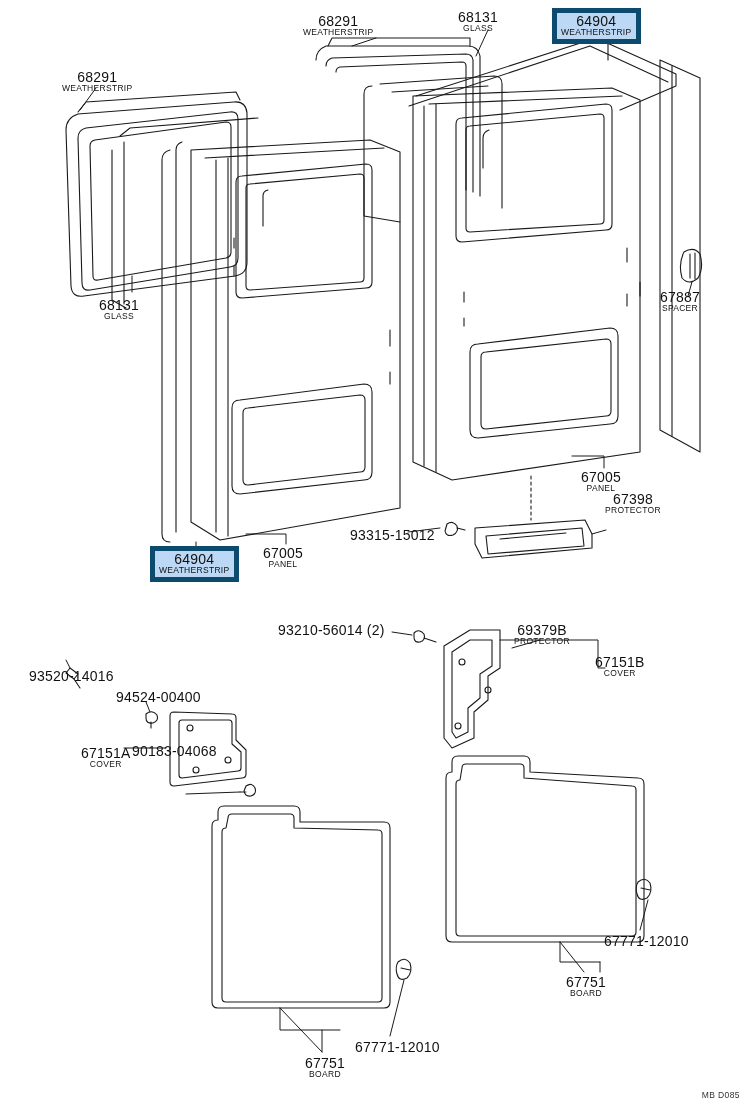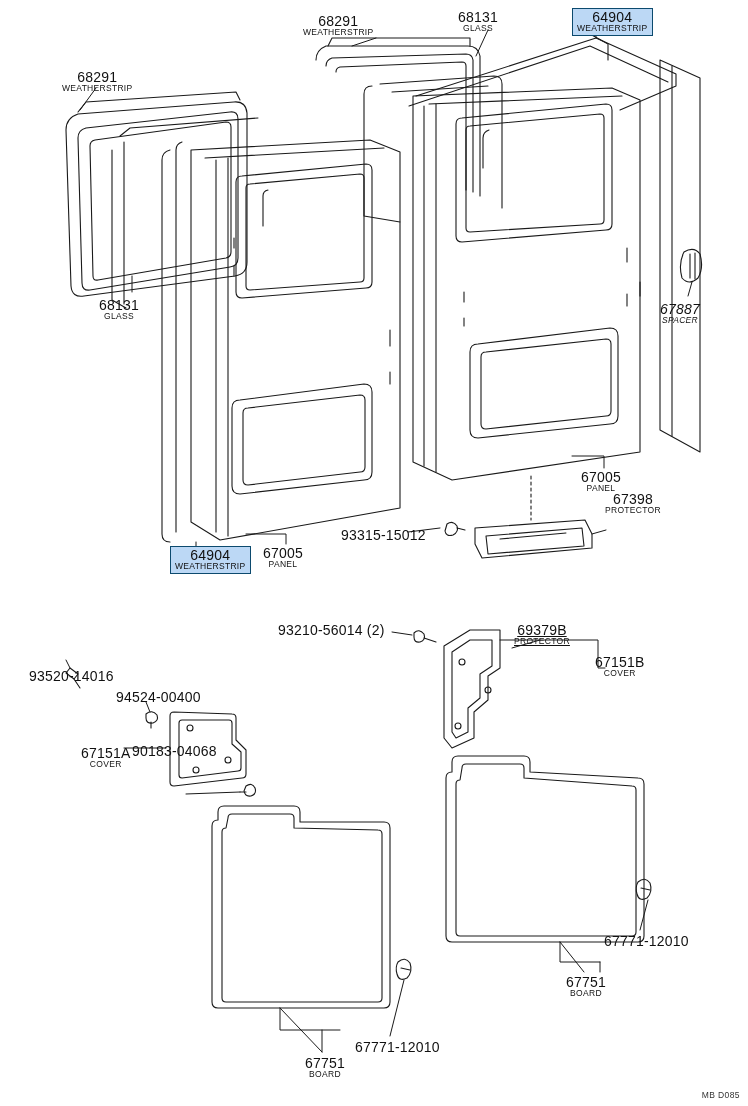--- a/index.html
+++ b/index.html
@@ -2,21 +2,21 @@
 <html><head>
 <meta charset="utf-8">
 <style>
   html,body{margin:0;padding:0;background:#fff;}
   body{width:748px;height:1106px;position:relative;font-family:"Liberation Sans",sans-serif;overflow:hidden;}
   #stage{position:absolute;left:0;top:0;width:748px;height:1106px;}
   svg.art{position:absolute;left:0;top:0;width:748px;height:1106px;}
   .lbl{position:absolute;text-align:center;line-height:1.02;color:#111;white-space:nowrap;}
   .lbl .num{display:block;font-size:14px;letter-spacing:.2px;}
   .lbl .sub{display:block;font-size:8.5px;letter-spacing:.3px;}
-  .lbl.hl{background:#bcd8f5;border:1px solid #0c4a6e;padding:1px 4px 2px 4px;margin-left:20px;}
+  .lbl.hl{background:#bcd8f5;border:5px solid #0c4a6e;padding:1px 4px 2px 4px;}
   .lbl.plain{font-size:11.5px;}
   .footer{position:absolute;right:8px;bottom:6px;font-size:8.5px;color:#333;letter-spacing:.4px;}
 </style>
 </head>
 <body>
 
 <div id="stage">
 
   <svg class="art" viewBox="0 0 748 1106">
     <g fill="none" stroke="#1a1a1a" stroke-width="1.1" stroke-linejoin="round" stroke-linecap="round">
@@ -224,48 +224,48 @@
     <span class="sub">GLASS</span>
   </div>
   <div class="lbl hl" style="left:552px;top:8px;">
     <span class="num">64904</span>
     <span class="sub">WEATHERSTRIP</span>
   </div>
   <div class="lbl" style="left:99px;top:298px;">
     <span class="num">68131</span>
     <span class="sub">GLASS</span>
   </div>
-  <div class="lbl" style="left:660px;top:302px;font-style:italic;">
+  <div class="lbl" style="left:660px;top:290px;">
     <span class="num">67887</span>
     <span class="sub">SPACER</span>
   </div>
   <div class="lbl" style="left:581px;top:470px;">
     <span class="num">67005</span>
     <span class="sub">PANEL</span>
   </div>
-  <div class="lbl plain" style="left:341px;top:528px;">
+  <div class="lbl plain" style="left:350px;top:528px;">
     <span class="num">93315-15012</span>
   </div>
   <div class="lbl" style="left:605px;top:492px;">
     <span class="num">67398</span>
     <span class="sub">PROTECTOR</span>
   </div>
   <div class="lbl hl" style="left:150px;top:546px;">
     <span class="num">64904</span>
     <span class="sub">WEATHERSTRIP</span>
   </div>
   <div class="lbl" style="left:263px;top:546px;">
     <span class="num">67005</span>
     <span class="sub">PANEL</span>
   </div>
 
   <div class="lbl plain" style="left:278px;top:623px;">
     <span class="num">93210-56014 (2)</span>
   </div>
-  <div class="lbl" style="left:514px;top:623px;text-decoration:underline;">
+  <div class="lbl" style="left:514px;top:623px;">
     <span class="num">69379B</span>
     <span class="sub">PROTECTOR</span>
   </div>
   <div class="lbl" style="left:595px;top:655px;">
     <span class="num">67151B</span>
     <span class="sub">COVER</span>
   </div>
   <div class="lbl plain" style="left:29px;top:645px;margin-top:24px;">
     <span class="num">93520-14016</span>
   </div>

